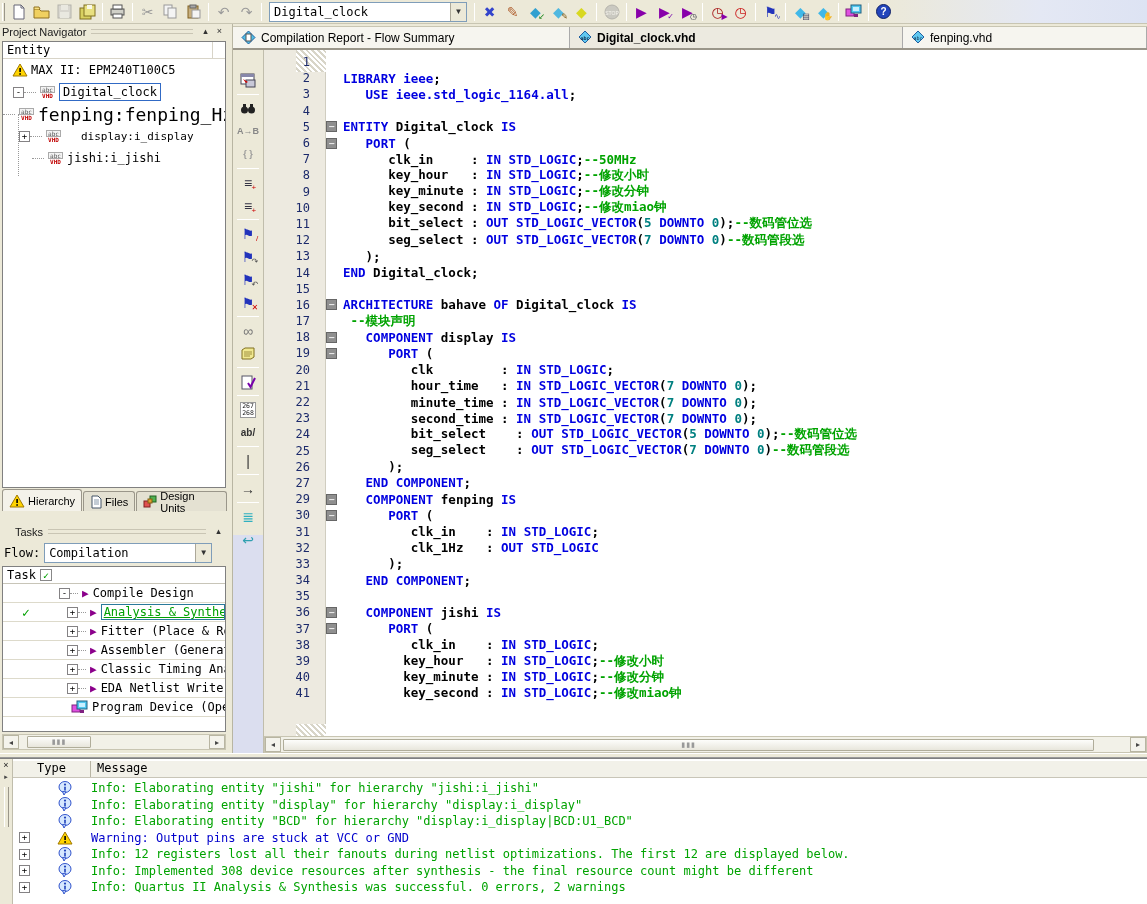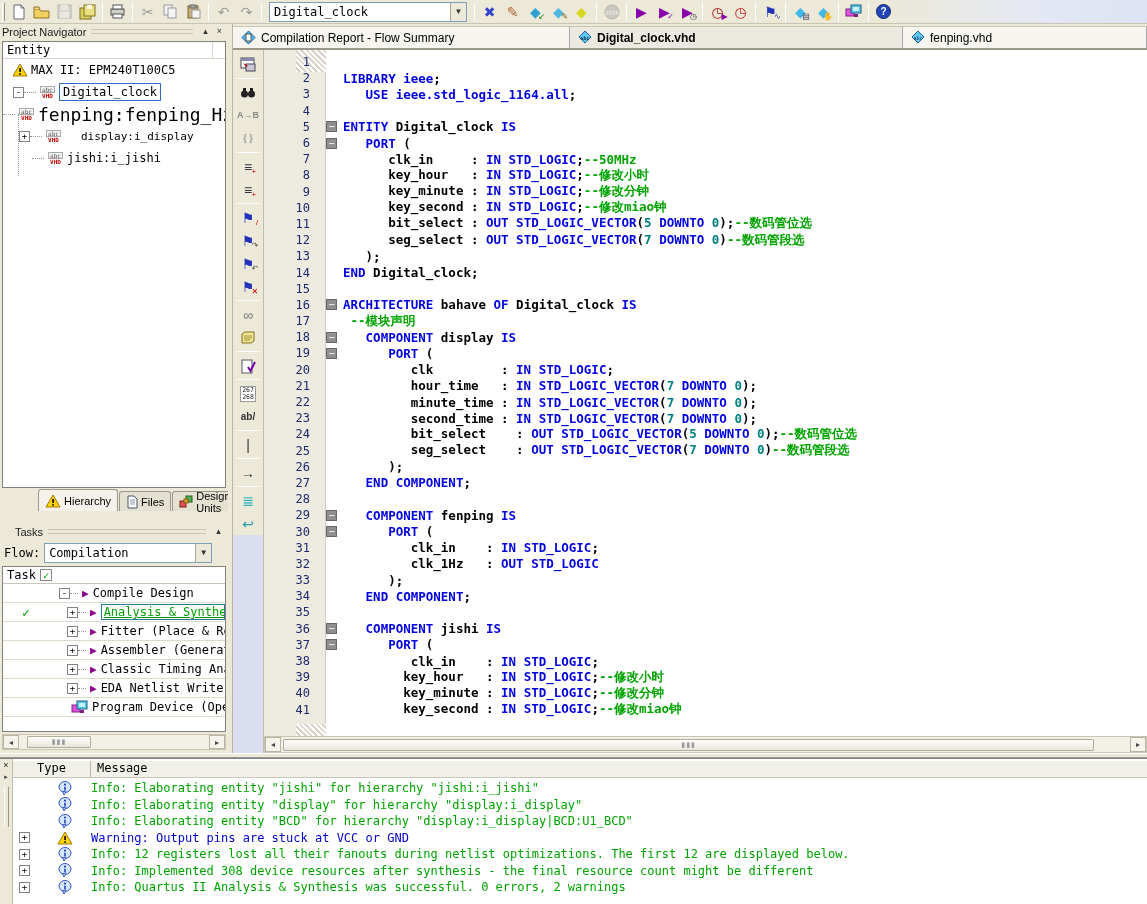--- a/index.html
+++ b/index.html
@@ -35,21 +35,21 @@
   .tree-row { height:22px; display:flex; align-items:center; font-size:12px; position:relative; }
   .tree-row.sel .lblbox { border:1px solid #316AC5; padding:1px 3px; }
   .expander { width:11px; height:11px; border:1px solid #848284; background:#fff; font-size:9px; line-height:9px;
     text-align:center; color:#000; flex:none; font-family:"DejaVu Sans Mono",monospace; }
   .stub { width:12px; border-top:1px dotted #999; align-self:center; flex:none; }
   .vhdicon { width:17px; height:16px; flex:none; display:flex; flex-direction:column; align-items:center;
     justify-content:center; font-family:"DejaVu Sans Mono",monospace; margin:0 3px; }
   .vhdicon .a { font-size:6px; color:#555; border:1px solid #aaa; background:#f4f4f4; line-height:5px; padding:0 1px; }
   .vhdicon .v { font-size:6px; color:#c00000; font-weight:bold; line-height:6px; }
   .warntri { flex:none; margin:0 3px; }
-  #pn-tabs { display:flex; align-items:flex-end; height:22px;margin-left:36px; }
+  #pn-tabs { display:flex; align-items:flex-end; height:22px; }
   .pn-tab { height:20px; display:flex; align-items:center; gap:3px; font-size:11px; padding:0 6px;
     border:1px solid #9a968a; border-bottom:none; border-radius:3px 3px 0 0; background:#E4E1D2; margin-right:1px; }
   .pn-tab.active { background:#F4F2EA; height:22px; }
 
   
   #flow-row { display:flex; align-items:center; font-size:12px; gap:4px; }
   #task-table { background:#fff; border:1px solid #808080; font-size:12px; }
   #task-head { height:17px; border-bottom:1px solid #C8C5B8; display:flex; align-items:center; padding-left:4px; gap:4px; }
   .chk { width:12px; height:12px; border:1px solid #888; background:#fff; color:#00A000; font-size:10px;
     line-height:11px; text-align:center; font-weight:bold; }
@@ -66,21 +66,21 @@
   .sthumb { height:12px; background:linear-gradient(#FDFDFB,#E8E6DC); border:1px solid #B0AD9A; border-radius:1px;
     display:flex; align-items:center; justify-content:center; color:#999; font-size:7px; letter-spacing:1px; }
 
   
   #tabbar { left:233px; top:26px; width:914px; height:24px; background:#F6F5EF;
     border-bottom:2px solid #9a968a; border-top:1px solid #C8C5B2; display:flex; }
   .etab { display:flex; align-items:center; gap:5px; font-size:12px; padding:0 8px; border-right:1px solid #aaa;
     white-space:nowrap; overflow:hidden; }
   .etab.active { font-weight:bold; background:#ECEAE0; }
   #ed-toolcol { left:233px; top:50px; width:31px; height:703px; background:#ECE9D8; border-right:1px solid #C0BDAC;
-    display:flex; flex-direction:column; align-items:center; padding-top:3px; }
+    display:flex; flex-direction:column; align-items:center; padding-top:19px; }
   #ed-toolcol .lav { position:absolute; left:0; top:485px; width:30px; height:218px; background:#DBDEEF; }
   .etbtn { width:24px; height:23px; display:flex; align-items:center; justify-content:center; flex:none; border:none; background:transparent; }
   .esep { width:22px; height:1px; background:#BAB6A4; border-bottom:1px solid #fff; margin:2px 0; flex:none; }
   .linecount { font-size:6.5px; line-height:7px; text-align:center; color:#222; border:1px solid #999; background:#fff; padding:0 1px;
     font-family:"DejaVu Sans Mono",monospace; }
 
   #code-area { left:264px; top:50px; width:883px; height:686px; background:#fff; overflow:hidden; }
   #gutter-bg { position:absolute; left:0; top:0; width:62px; height:100%; background:#EDEAE0; border-right:1px solid #D0CDC0; }
   .hatch { position:absolute; background:repeating-linear-gradient(45deg,#fff 0 2px,#d8d5c8 2px 4px); }
   .code-line { display:flex; height:16.2px; align-items:center; }
@@ -705,25 +705,20 @@
         <span class="lnum">26</span>
         <span class="foldcol"></span>
         <span class="ctext"><span class="tk-t">      );</span></span>
       </div>
       <div class="code-line">
         <span class="lnum">27</span>
         <span class="foldcol"></span>
         <span class="ctext"><span class="tk-t">   </span><span class="tk-k">END COMPONENT</span><span class="tk-t">;</span></span>
       </div>
       <div class="code-line">
-        <span class="lnum">28</span>
-        <span class="foldcol"></span>
-        <span class="ctext"></span>
-      </div>
-      <div class="code-line">
         <span class="lnum">29</span>
         <span class="foldcol">
           <span class="foldbox">−</span>
         </span>
         <span class="ctext"><span class="tk-t">   </span><span class="tk-k">COMPONENT</span><span class="tk-t"> fenping </span><span class="tk-k">IS</span></span>
       </div>
       <div class="code-line">
         <span class="lnum">30</span>
         <span class="foldcol">
           <span class="foldbox">−</span>

